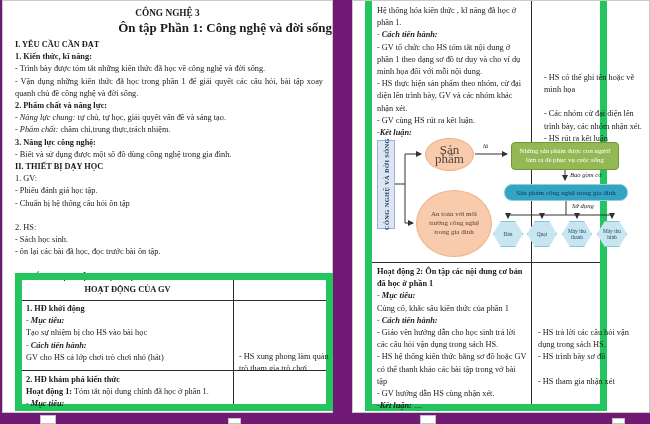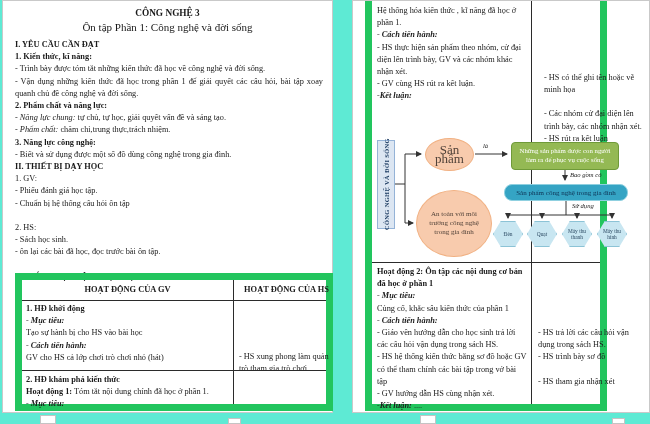--- a/index.html
+++ b/index.html
@@ -1,28 +1,28 @@
 <!DOCTYPE html>
 <html><head>
 <meta charset="utf-8">
 <style>
   html,body{margin:0;padding:0;}
-  .viewport{position:relative;width:650px;height:424px;background:#5eead4;overflow:hidden;
+  .viewport{position:relative;width:650px;height:424px;background:#701a75;overflow:hidden;
     font-family:"Liberation Serif",serif;color:#1a1a1a;}
   .page{position:absolute;top:0;height:413px;background:#ffffff;border:1px solid #c9c9c9;box-sizing:border-box;}
   .page1{left:2px;width:331px;}
   .page2{left:352px;width:298px;}
   
   .b{font-weight:bold;}
   .i{font-style:italic;}
   .bi{font-weight:bold;font-style:italic;}
   
   .titles{position:absolute;top:6px;left:0;right:0;text-align:center;}
   .t-main{font-size:9.3px;font-weight:bold;line-height:13px;}
-  .t-sub{font-size:11px;font-weight:normal;line-height:15px;}
+  .t-sub{font-size:13px;font-weight:bold;line-height:15px;text-align:right;}
   .p1-body{position:absolute;top:38px;left:12px;width:308px;font-size:8.3px;line-height:12.2px;text-align:justify;}
   .p1-body p{margin:0;}
   .sp{height:12.2px;}
   
   .tbl{position:absolute;box-sizing:border-box;border:7px solid #22c55e;}
   .tbl1{left:12px;top:272px;width:318px;height:138px;}
   .tbl2{left:12px;top:0;width:242px;height:410px;border-top:none;}
   .vline{position:absolute;top:0;bottom:0;border-left:1px solid #2b2b2b;}
   .hline{position:absolute;left:0;right:0;border-top:1px solid #2b2b2b;}
   .cell{position:absolute;box-sizing:border-box;font-size:8.3px;line-height:12.2px;overflow:hidden;}
@@ -98,26 +98,25 @@
       <div class="sp"></div>
       <p class="b">III. CÁC HOẠT ĐỘNG DẠY HỌC</p>
     </div>
 
     <div class="tbl tbl1">
       <div class="vline" style="left:211px;"></div>
       <div class="hline" style="top:20px;"></div>
       <div class="hline" style="top:90px;"></div>
 
       <div class="cell th" style="left:0;top:0;width:211px;height:20px;">HOẠT ĐỘNG CỦA GV</div>
-      <div class="cell th" style="left:212px;top:0;width:105px;height:20px;">HOẠT ĐỘNG CỦA HS</div>
 
       <div class="cell" style="left:0;top:21px;width:211px;height:69px;padding:2px 4px 0 4px;">
         <p class="b">1. HĐ khởi động</p>
         <p class="bi">- Mục tiêu:</p>
-        <p>Tạo sự hành bị cho HS vào bài học</p>
+        <p>Tạo sự nhiệm bị cho HS vào bài học</p>
         <p class="bi">- Cách tiến hành:</p>
         <p>GV cho HS cả lớp chơi trò chơi nhỏ (hát)</p>
       </div>
       <div class="cell" style="left:212px;top:21px;width:105px;height:69px;padding:2px 3px 0 5px;">
         <p style="margin-top:48px;">- HS xung phong làm quản trò tham gia trò chơi.</p>
       </div>
 
       <div class="cell" style="left:0;top:91px;width:211px;height:46px;padding:3px 4px 0 4px;">
         <p class="b">2. HĐ khám phá kiến thức</p>
         <p><span class="b">Hoạt động 1:</span><span> Tóm tắt nội dung chính đã học ở phần 1.</span></p>
@@ -127,38 +126,39 @@
   </div>
 
   <div class="page page2">
     <div class="tbl tbl2">
       <div class="vline" style="left:159px;"></div>
       <div class="hline" style="top:261px;"></div>
 
       <div class="cell" style="left:0;top:0;width:159px;height:261px;padding:4px 4px 0 5px;">
         <p>Hệ thống hóa kiến thức , kĩ năng đã học ở phần 1.</p>
         <p class="bi">- Cách tiến hành:</p>
+        <p>- GV tổ chức cho HS tóm tắt nội dung ở phần 1 theo dạng sơ đồ tư duy và cho ví dụ minh họa đối với mỗi nội dung.</p>
         <p>- HS thực hiện sản phẩm theo nhóm, cử đại diện lên trình bày, GV và các nhóm khác nhận xét.</p>
         <p>- GV cùng HS rút ra kết luận.</p>
         <p class="bi">-Kết luận:</p>
       </div>
 
       <div class="cell" style="left:166px;top:0;width:114px;height:261px;padding:2px 3px 0 6px;margin-top:28px;">
         <p style="margin-top:41px;">- HS có thể ghi tên hoặc vẽ minh họa</p>
         <p style="margin-top:12px;">- Các nhóm cử đại diện lên trình bày, các nhóm nhận xét.</p>
         <p>- HS rút ra kết luận</p>
       </div>
 
       <div class="cell" style="left:0;top:262px;width:159px;height:148px;padding:3px 4px 0 5px;">
         <p class="b">Hoạt động 2: Ôn tập các nội dung cơ bản đã học ở phần 1</p>
         <p class="bi">- Mục tiêu:</p>
         <p>Củng cố, khắc sâu kiến thức của phần 1</p>
         <p class="bi">- Cách tiến hành:</p>
         <p>- Giáo vên hướng dẫn cho học sinh trả lời các câu hỏi vận dụng trong sách HS.</p>
-        <p>- HS hệ thống kiến thức bằng sơ đồ hoặc GV có thể tham chính các bài tập trong vở bài tập</p>
+        <p>- HS hệ thống kiến thức bằng sơ đồ hoặc GV có thể thanh khảo các bài tập trong vở bài tập</p>
         <p>- GV hướng dẫn HS cùng nhận xét.</p>
         <p><span class="bi">-Kết luận:</span><span> ....</span></p>
       </div>
 
       <div class="cell" style="left:160px;top:262px;width:114px;height:148px;padding:2px 3px 0 6px;">
         <p style="margin-top:62px;">- HS trả lời các câu hỏi vận dụng trong sách HS.</p>
         <p>- HS trình bày sơ đồ</p>
         <p style="margin-top:12px;">- HS tham gia nhận xét</p>
       </div>
     </div>

